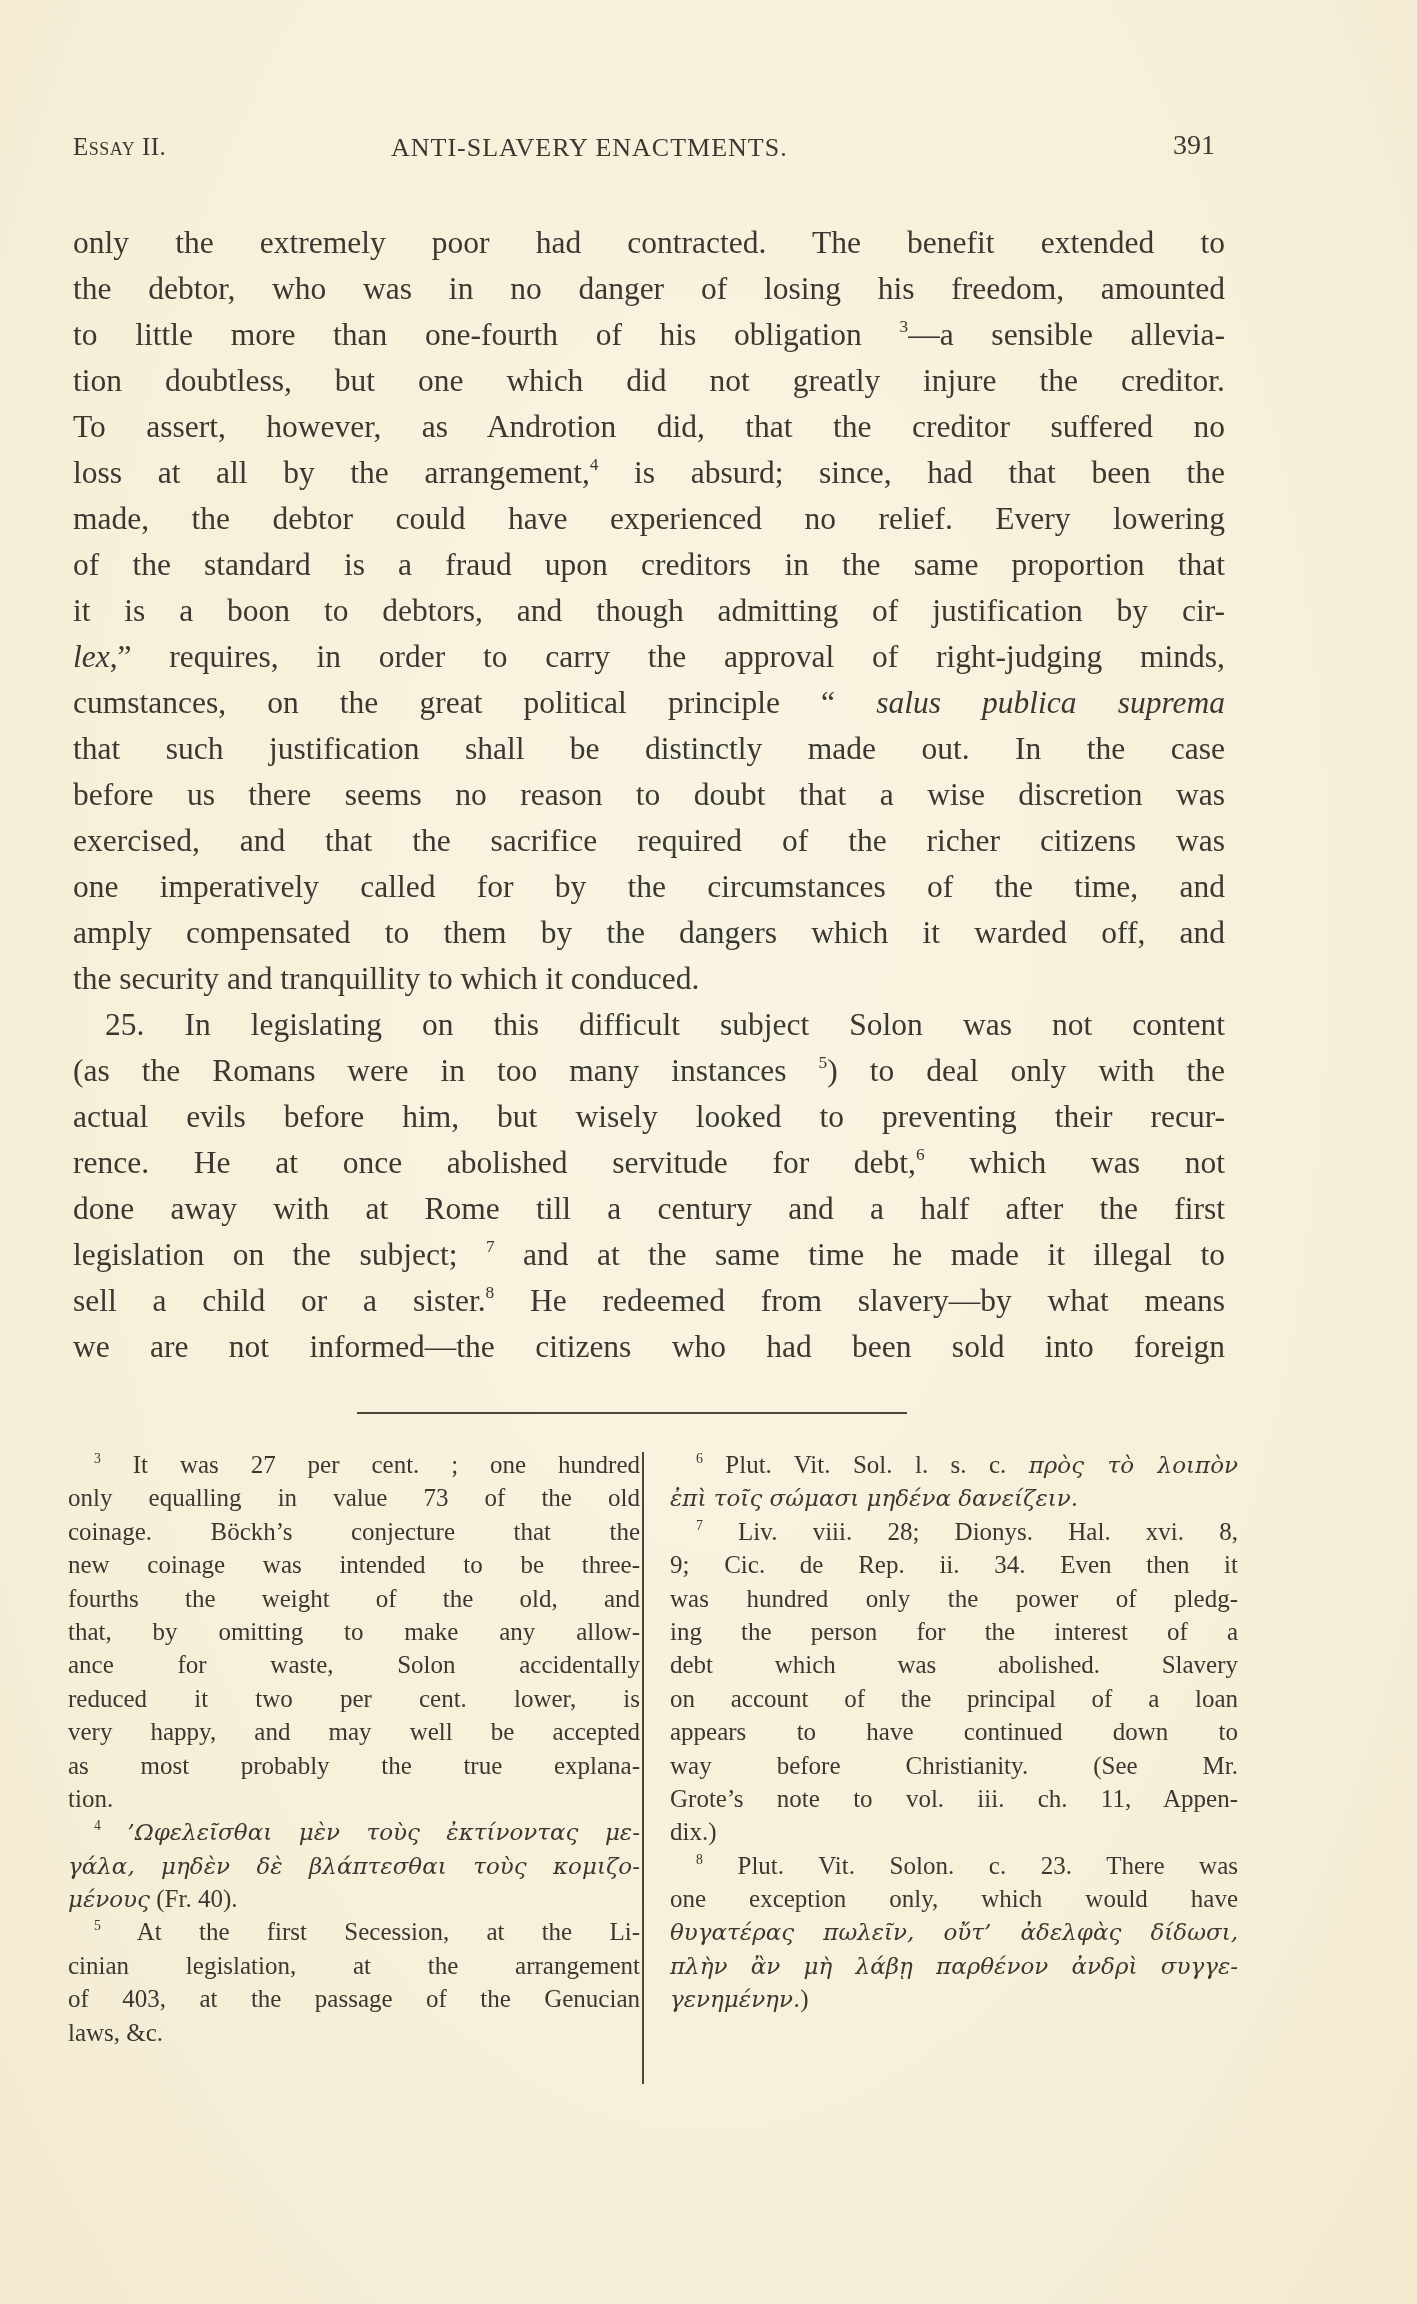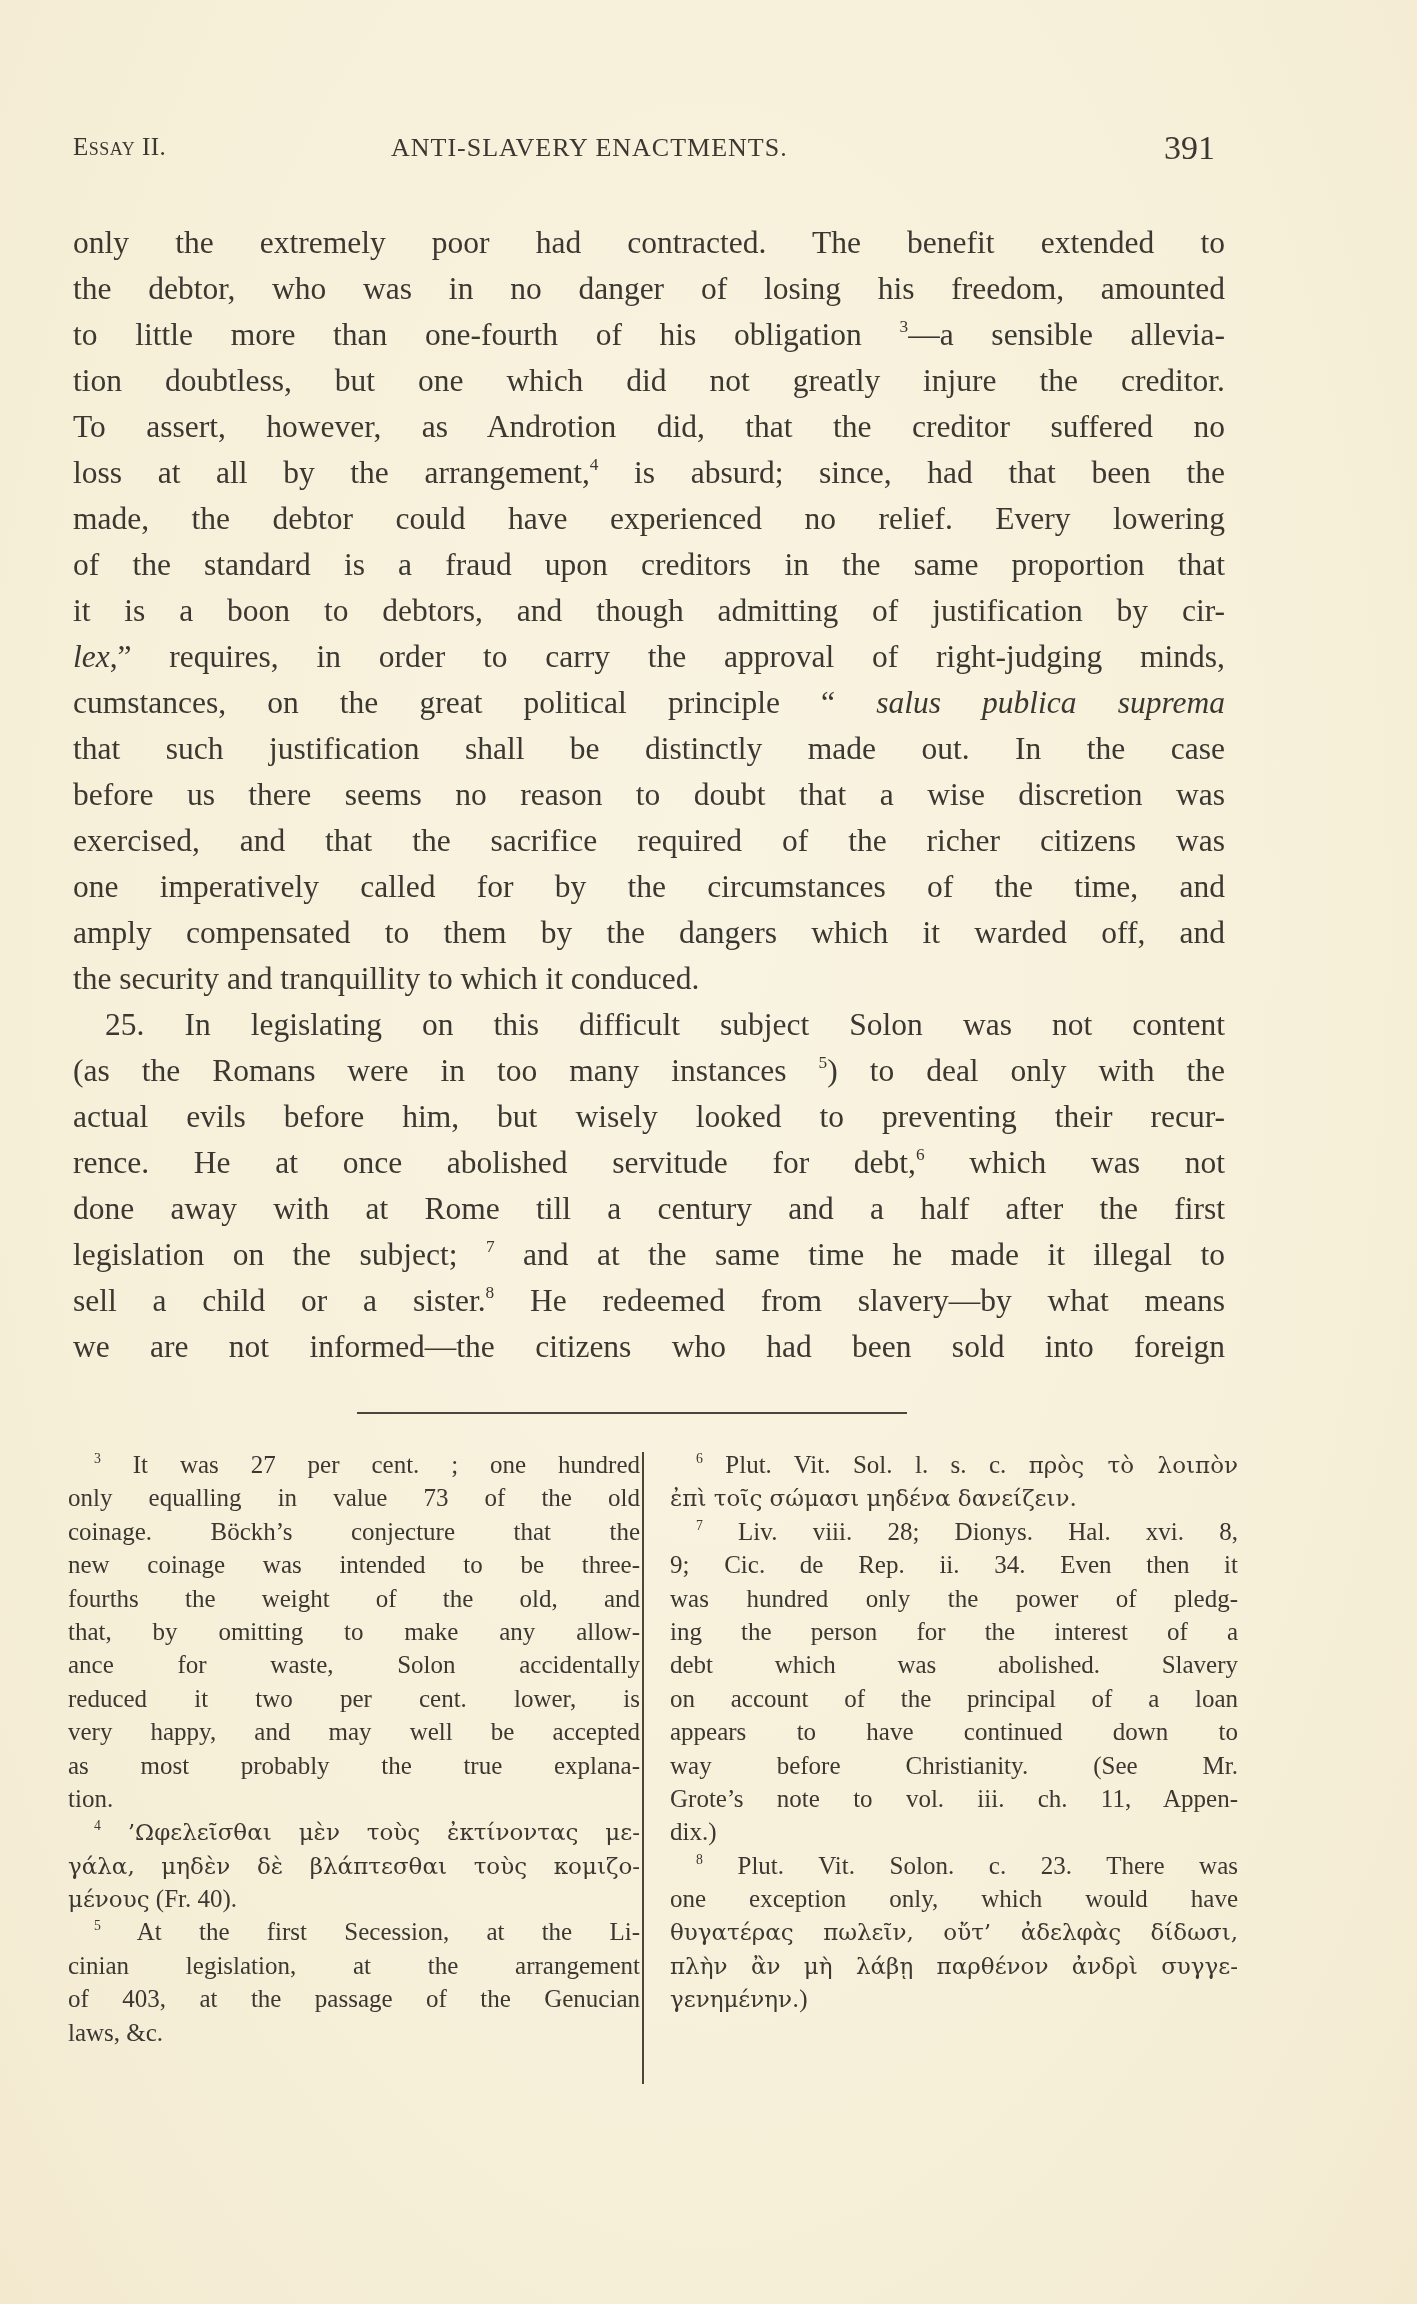--- a/index.html
+++ b/index.html
@@ -9,40 +9,40 @@
     color: #3b3731;
     font-family: "DejaVu Serif", "Liberation Serif", serif;
     position: relative;
   }
   .page { position: absolute; left: 0; top: 0; width: 1417px; height: 2304px;
     background: radial-gradient(ellipse at 50% 40%, #f9f4e2 0%, #f6efd8 70%, #f2e9cf 100%); }
   .running-head { position: absolute; top: 133px; left: 73px; width: 1150px; height: 40px;
     font-family: "Liberation Serif", serif; }
   .rh-left { position: absolute; left: 0; top: 0; font-size: 25px; letter-spacing: 0.5px; font-variant: small-caps; }
   .rh-center { position: absolute; left: 318px; top: 0; font-size: 26px; letter-spacing: 1px; }
-  .rh-right { position: absolute; right: 8px; top: -4px; font-size: 34px; }
+  .rh-right { position: absolute; right: 8px; top: -4px; font-size: 28px; }
 
   .body-text { position: absolute; left: 73px; top: 220px; width: 1152px;
     font-family: "Liberation Serif", serif; font-size: 31.5px; line-height: 46px; }
   .line { display: block; height: 46px; white-space: nowrap; text-align: justify; text-align-last: justify; }
   .line.last { text-align-last: left; }
   .line.indent { padding-left: 32px; }
   sup { font-size: 0.55em; line-height: 0; vertical-align: 0.75em; }
   em { font-style: italic; }
 
   .rule { position: absolute; left: 357px; top: 1412px; width: 550px; height: 0; border-top: 2px solid #4a453d; }
 
   .fn-col { position: absolute; top: 1448px; width: 572px;
     font-family: "Liberation Serif", serif; font-size: 25px; line-height: 33.4px; }
   .fn-left { left: 68px; }
   .fn-right { left: 670px; width: 568px; }
   .fn-line { display: block; height: 33.4px; white-space: nowrap; text-align: justify; text-align-last: justify; }
   .fn-line.last { text-align-last: left; }
   .fn-line.indent { padding-left: 26px; }
-  .greek { font-family: "DejaVu Serif", serif; font-size: 23px; }
+  .greek { font-family: "DejaVu Serif", serif; font-style: italic; font-size: 23px; }
   .col-divider { position: absolute; left: 642px; top: 1452px; width: 0; height: 632px; border-left: 2px solid #4a453d; }
 </style>
 </head>
 <body>
 
 <div class="page">
 
   <div class="running-head">
     <span class="rh-left">Essay II.</span>
     <span class="rh-center">ANTI-SLAVERY ENACTMENTS.</span>

